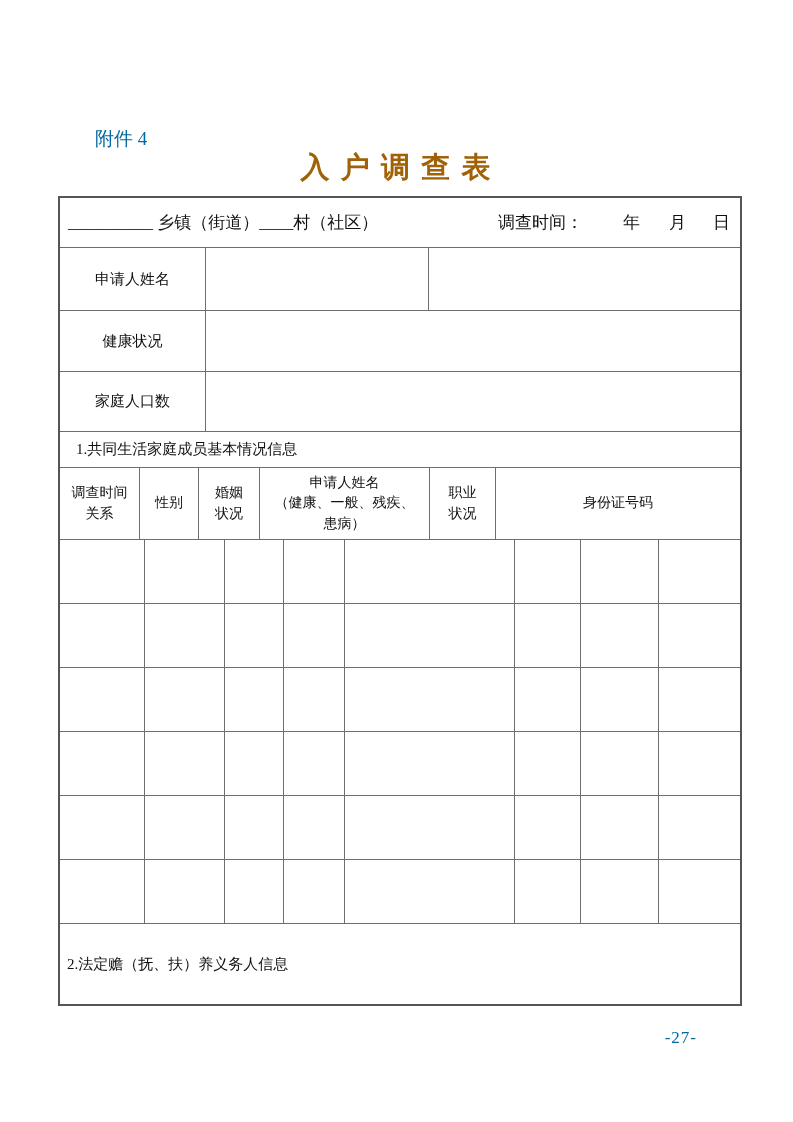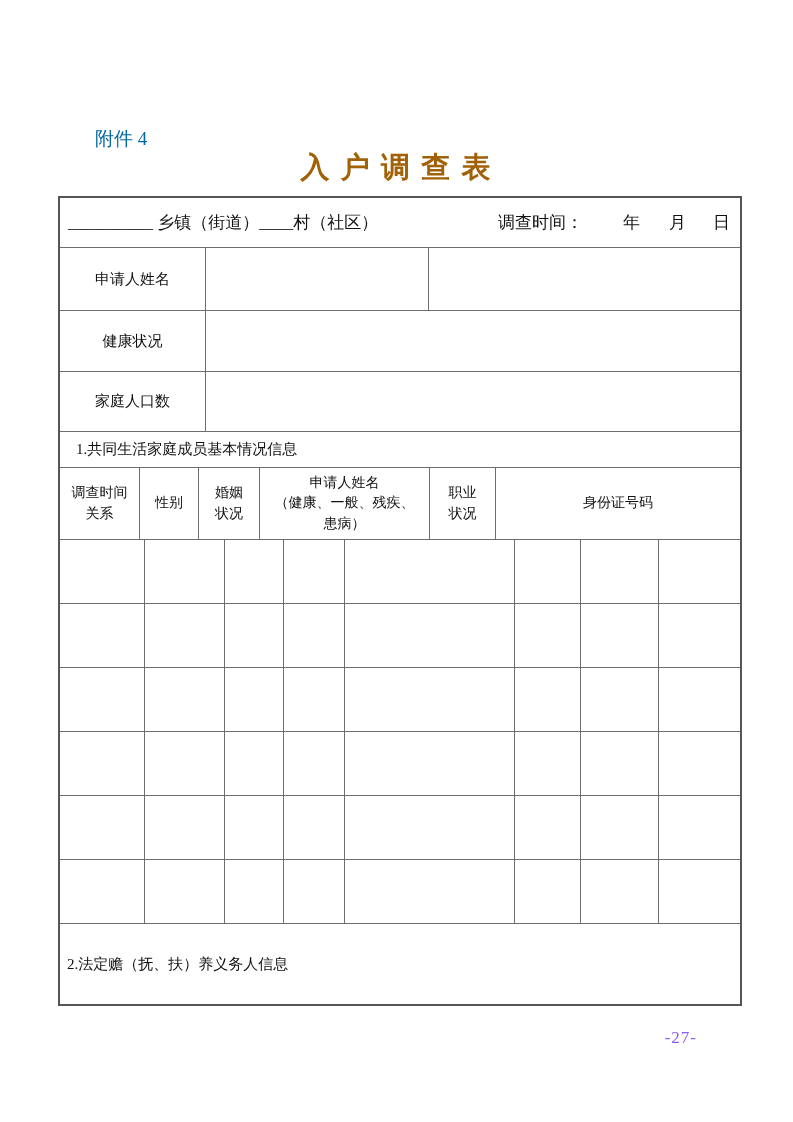--- a/index.html
+++ b/index.html
@@ -89,21 +89,21 @@
   .c5 { width: 170px; flex: 0 0 170px; }
   .c6 { width: 66px;  flex: 0 0 66px; }
   .c7 { width: 78px;  flex: 0 0 78px; }
   .c8 { flex: 1 1 auto; }
   .page-number {
     position: absolute;
     right: 96px;
     top: 1028px;
     font-size: 17px;
     letter-spacing: 1px;
-    color: #8b5cf6;
+    color: #0369a1;
   }
 </style>
 </head>
 <body>
 
 <div class="page">
 
   <div class="attachment">附件 4</div>
 
   <div class="doc-title">入 户 调 查 表</div>

